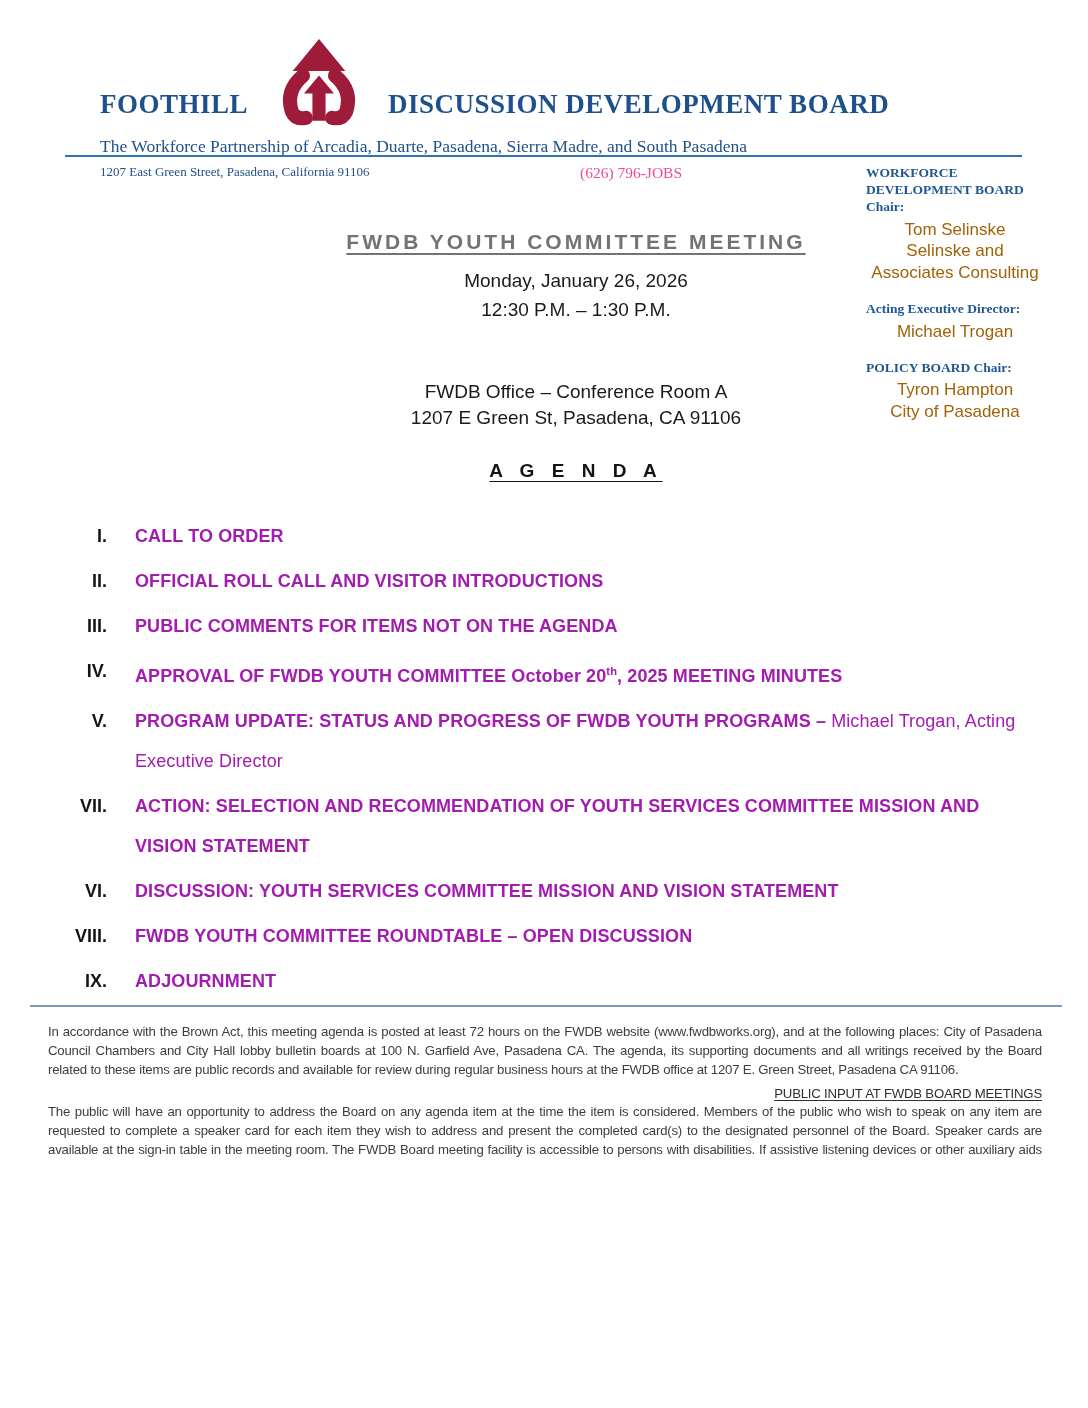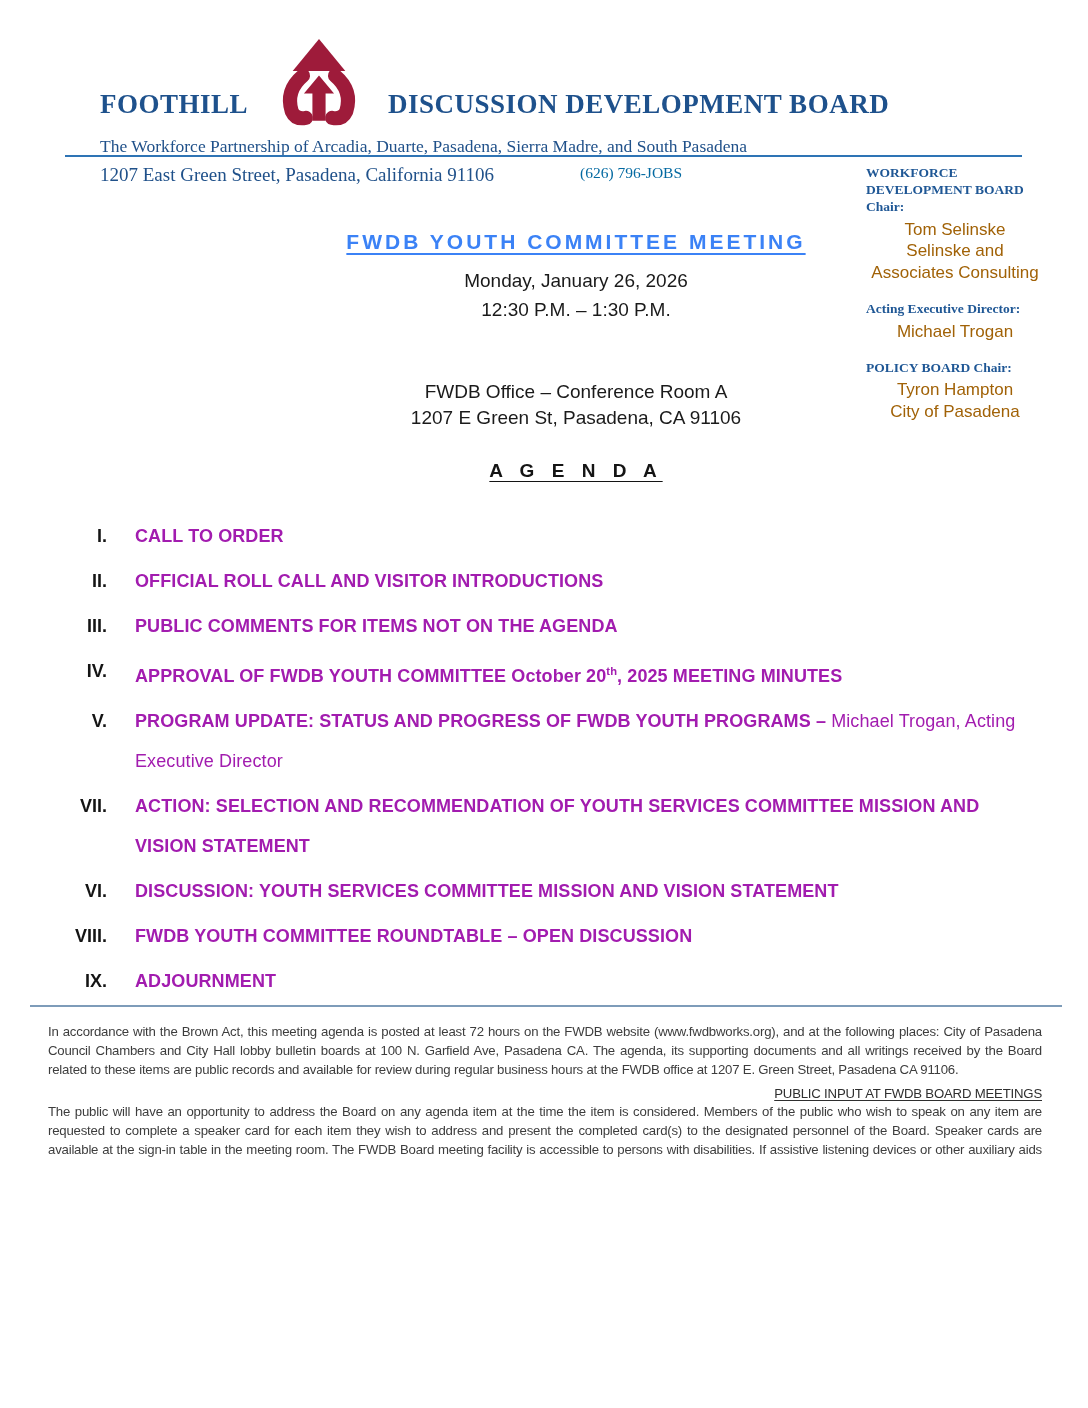--- a/index.html
+++ b/index.html
@@ -23,38 +23,38 @@
   .logo-svg { width:118px; height:94px; margin:0 10px -6px 12px; display:block; }
   .tagline {
     position:absolute; left:100px; top:136px;
     font-family:"Liberation Serif", serif; font-size:17.5px; color:#20518A;
   }
   .header-rule {
     position:absolute; left:65px; right:66px; top:155px;
     border-top:2px solid #2E74B5; height:0;
   }
   .address { position:absolute; left:100px; top:164px;
-    font-family:"Liberation Serif", serif; font-size:19px; color:#20518A; }
+    font-family:"Liberation Serif", serif; font-size:13px; color:#20518A; }
   .phone { position:absolute; left:580px; top:164px;
-    font-family:"Liberation Serif", serif; font-size:15.5px; color:#0369a1; }
+    font-family:"Liberation Serif", serif; font-size:15.5px; color:#ec4899; }
 
   
   .officers { position:absolute; left:866px; top:165px; width:178px; }
   .officer-block { margin-bottom:17px; }
   .officer-title {
     font-family:"Liberation Serif", serif; font-weight:bold;
     font-size:13.5px; color:#1F5795; line-height:1.25; margin-bottom:3px;
   }
   .officer-line { font-size:17px; color:#a16207; line-height:1.28;text-align:center; }
 
   
   .main { position:absolute; left:96px; top:230px; width:960px; text-align:center; color:#111; }
   .meeting-title {
     display:inline-block; font-size:21px; font-weight:bold; letter-spacing:3px;
-    text-decoration:underline; text-underline-offset:4px; color:#3b82f6;
+    text-decoration:underline; text-underline-offset:4px; color:#737373;
   }
   .meeting-when { margin-top:13px; font-size:19px; line-height:1.5; color:#1a1a1a; }
   .meeting-where { margin-top:55px; font-size:19px; line-height:1.38; color:#1a1a1a; }
   .agenda-heading {
     display:inline-block; margin-top:29px; font-size:19px; font-weight:bold;
     letter-spacing:6px; text-decoration:underline; text-underline-offset:4px; color:#141414;
   }
 
   
   .agenda { position:absolute; left:60px; top:516px; width:978px; }

